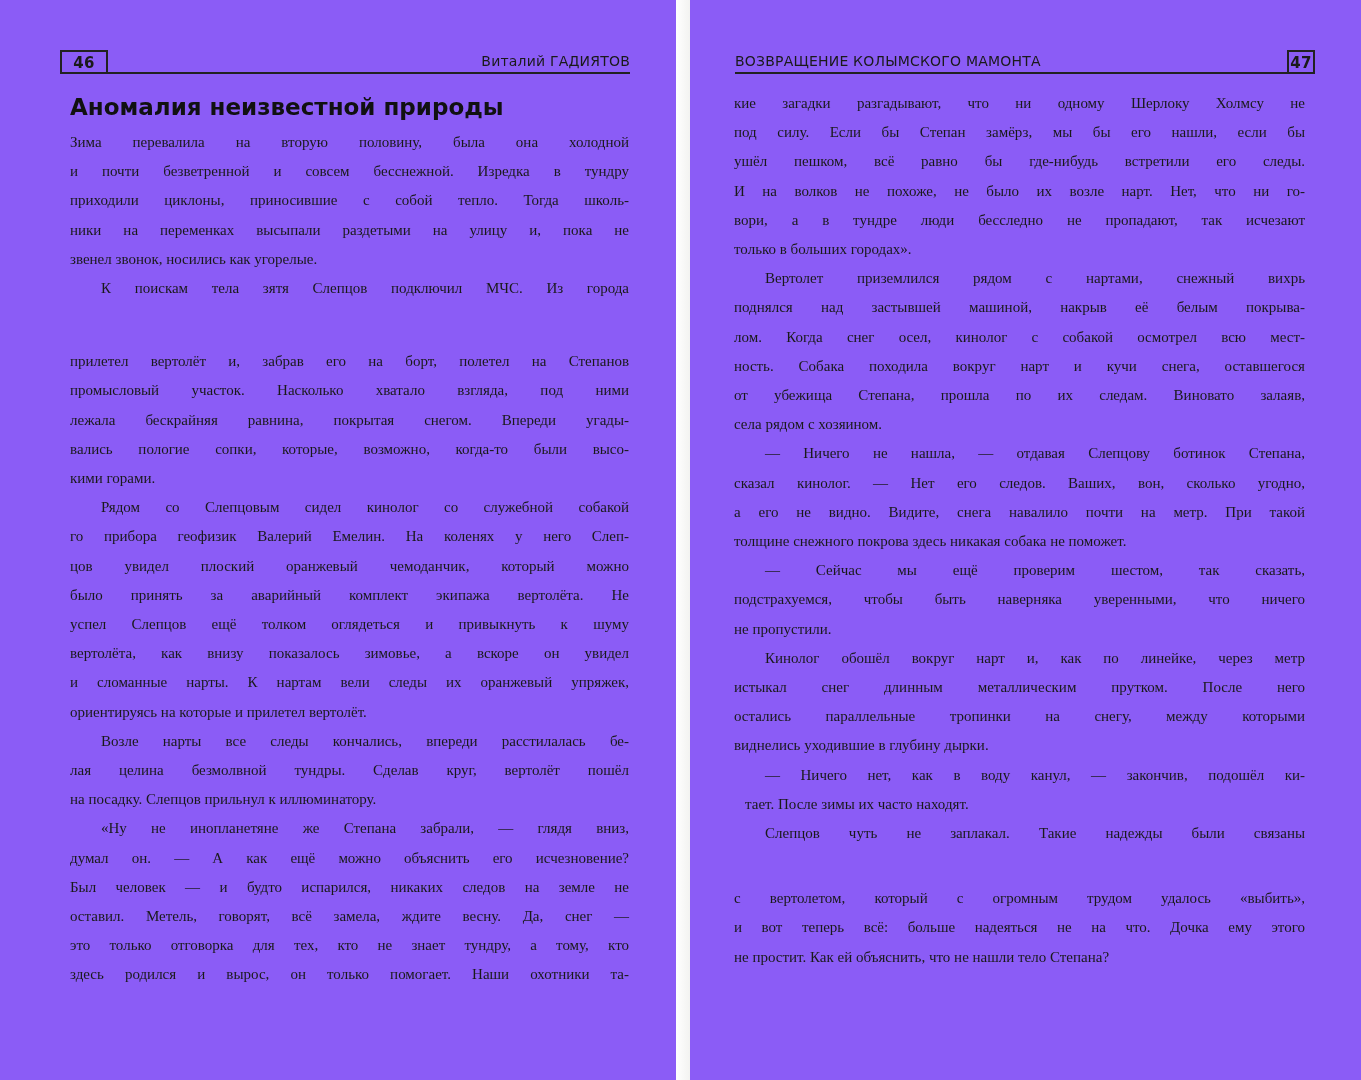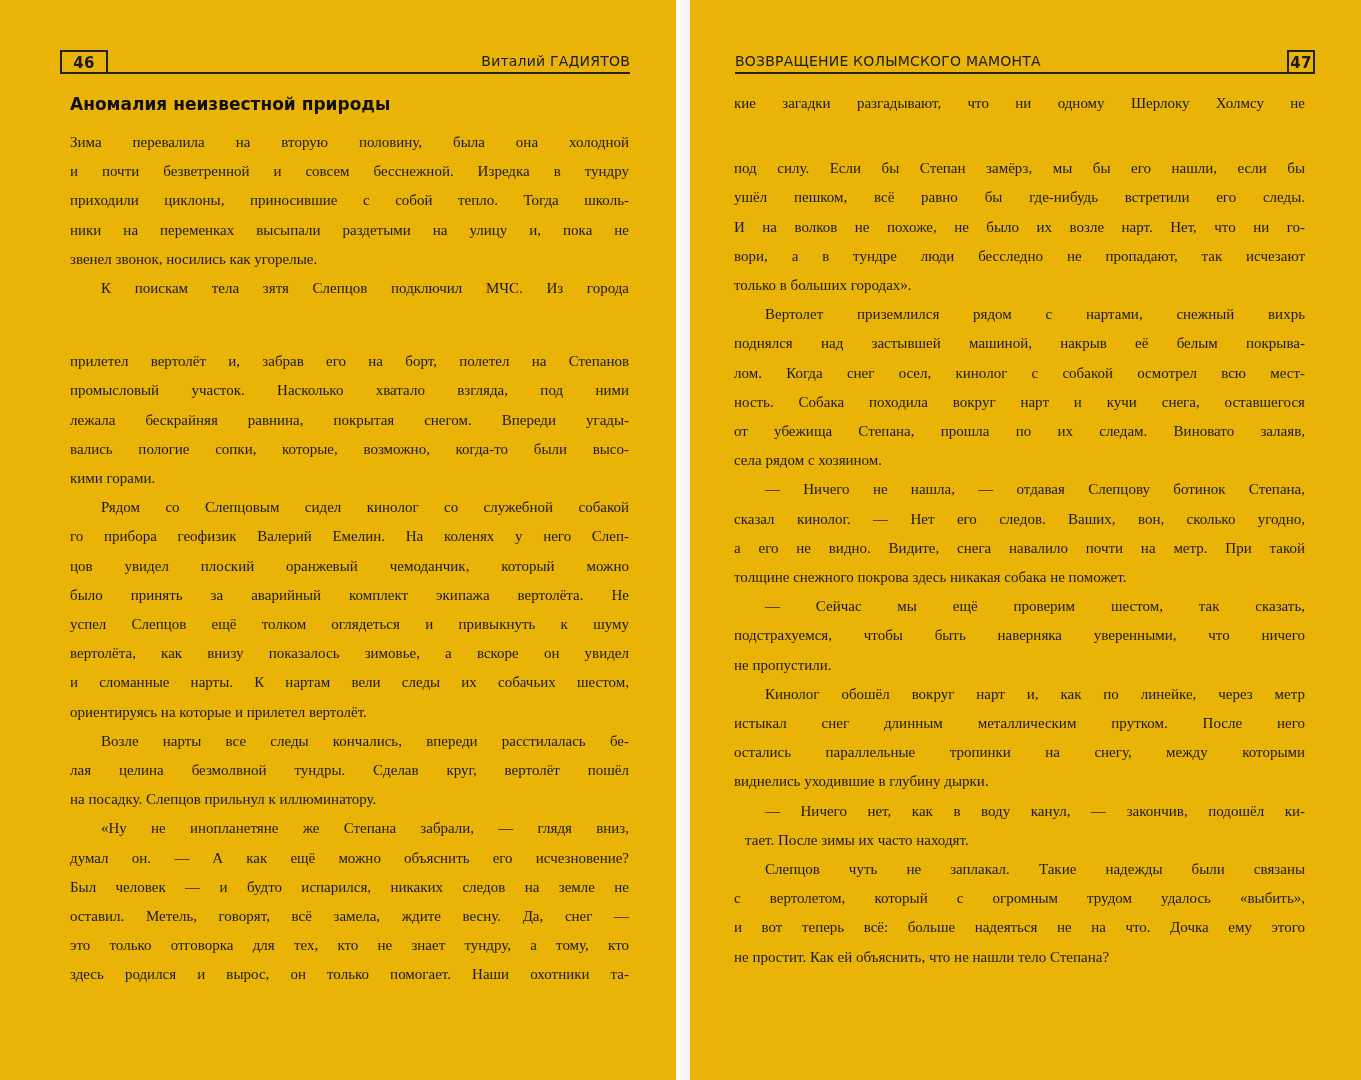--- a/index.html
+++ b/index.html
@@ -2,21 +2,21 @@
 <html><head>
   <meta charset="utf-8">
   <style>
     * { box-sizing: border-box; margin: 0; padding: 0; }
     html, body {
       width: 1361px; height: 1080px; background: #ffffff; overflow: hidden;
     }
     body { position: relative; font-family: "Liberation Serif", "DejaVu Serif", serif; color: #1a1a1a; }
 
     .page {
-      position: absolute; top: 0; height: 1080px; background: #eab308;
+      position: absolute; top: 0; height: 1080px; background: #8b5cf6;
     }
     .page-left { left: 0; width: 690px; }
     .page-right { left: 690px; width: 671px; }
     .gutter {
       position: absolute; left: 676px; top: 0; width: 30px; height: 1080px;
       background: linear-gradient(to right, #ffffff 0%, #f3f3f1 45%, #ebebe8 50%, #f3f3f1 55%, #ffffff 100%);
     }
 
     .running-header {
       position: absolute; top: 50px; height: 24px;
@@ -36,21 +36,21 @@
     .page-left .folio { left: 0; }
     .page-right .folio { right: 0; width: 28px; }
 
     .header-text { position: absolute; bottom: 3px; white-space: nowrap; }
     .page-left .header-text { right: 0; }
     .page-right .header-text { left: 0; }
 
     .chapter-title {
       position: absolute; left: 70px; top: 94px;
       font-family: "DejaVu Sans", "Liberation Sans", sans-serif;
-      font-weight: bold; font-size: 17px; color: #111;
+      font-weight: bold; font-size: 23px; color: #111;
     }
 
     .text-block {
       position: absolute;
       font-size: 15px; line-height: 29.2px;
       text-align: justify; text-align-last: auto; hyphens: manual;
     }
     .page-left .text-block { left: 70px; top: 128px; width: 559px; }
     .page-right .text-block { left: 44px; top: 89px; width: 571px; }
 
@@ -78,21 +78,21 @@
       <span class="line" style="white-space: nowrap; word-spacing: 4.89844px;">промысловый участок. Насколько хватало взгляда, под ними</span>
       <span class="line" style="white-space: nowrap; word-spacing: 1.67188px;">лежала бескрайняя равнина, покрытая снегом. Впереди угады-</span>
       <span class="line" style="white-space: nowrap; word-spacing: 0.674107px;">вались пологие сопки, которые, возможно, когда-то были высо-</span>
       <span class="line last" style="white-space: nowrap;">кими горами.</span>
       <span class="line indent" style="white-space: nowrap; word-spacing: 1.9933px;">Рядом со Слепцовым сидел кинолог со служебной собакой</span>
       <span class="line" style="white-space: nowrap; word-spacing: 0.368056px;">го прибора геофизик Валерий Емелин. На коленях у него Слеп-</span>
       <span class="line" style="white-space: nowrap; word-spacing: 4.31771px;">цов увидел плоский оранжевый чемоданчик, который можно</span>
       <span class="line" style="white-space: nowrap; word-spacing: 3.87054px;">было принять за аварийный комплект экипажа вертолёта. Не</span>
       <span class="line" style="white-space: nowrap; word-spacing: 3.76758px;">успел Слепцов ещё толком оглядеться и привыкнуть к шуму</span>
       <span class="line" style="white-space: nowrap; word-spacing: 3.65039px;">вертолёта, как внизу показалось зимовье, а вскоре он увидел</span>
-      <span class="line" style="white-space: nowrap; word-spacing: 0.189236px;">и сломанные нарты. К нартам вели следы их собачьих шестом,</span>
+      <span class="line" style="white-space: nowrap; word-spacing: 0.189236px;">и сломанные нарты. К нартам вели следы их оранжевый упряжек,</span>
       <span class="line last" style="white-space: nowrap;">ориентируясь на которые и прилетел вертолёт.</span>
       <span class="line indent" style="white-space: nowrap; word-spacing: 0.292411px;">Возле нарты все следы кончались, впереди расстилалась бе-</span>
       <span class="line" style="white-space: nowrap; word-spacing: 3.65848px;">лая целина безмолвной тундры. Сделав круг, вертолёт пошёл</span>
       <span class="line last" style="white-space: nowrap;">на посадку. Слепцов прильнул к иллюминатору.</span>
       <span class="line indent" style="white-space: nowrap; word-spacing: 3.82031px;">«Ну не инопланетяне же Степана забрали, — глядя вниз,</span>
       <span class="line" style="white-space: nowrap; word-spacing: 3.71701px;">думал он. — А как ещё можно объяснить его исчезновение?</span>
       <span class="line" style="white-space: nowrap; word-spacing: 0.875px;">Был человек — и будто испарился, никаких следов на земле не</span>
       <span class="line" style="white-space: nowrap; word-spacing: 1.64062px;">оставил. Метель, говорят, всё замела, ждите весну. Да, снег —</span>
       <span class="line" style="white-space: nowrap; word-spacing: 2.47301px;">это только отговорка для тех, кто не знает тундру, а тому, кто</span>
       <span class="line" style="white-space: nowrap; word-spacing: 0.920139px;">здесь родился и вырос, он только помогает. Наши охотники та-</span>
@@ -101,21 +101,21 @@
 
 <div class="gutter"></div>
 
 <div class="page page-right">
   <div class="running-header">
     <div class="header-text">ВОЗВРАЩЕНИЕ КОЛЫМСКОГО МАМОНТА</div>
     <div class="folio">47</div>
   </div>
   <div class="text-block" id="right-text">
       <span class="line" style="white-space: nowrap; word-spacing: 4.66406px;">кие загадки разгадывают, что ни одному Шерлоку Холмсу не</span>
-      <span class="line" style="white-space: nowrap; word-spacing: 3.90199px; margin-top: 36px;">под силу. Если бы Степан замёрз, мы бы его нашли, если бы</span>
+      <span class="line" style="white-space: nowrap; word-spacing: 3.90199px;">под силу. Если бы Степан замёрз, мы бы его нашли, если бы</span>
       <span class="line" style="white-space: nowrap; word-spacing: 5.31641px;">ушёл пешком, всё равно бы где-нибудь встретили его следы.</span>
       <span class="line" style="white-space: nowrap; word-spacing: 2.64663px;">И на волков не похоже, не было их возле нарт. Нет, что ни го-</span>
       <span class="line" style="white-space: nowrap; word-spacing: 4.24132px;">вори, а в тундре люди бесследно не пропадают, так исчезают</span>
       <span class="line last" style="white-space: nowrap;">только в больших городах».</span>
       <span class="line indent" style="white-space: nowrap; word-spacing: 8.03385px;">Вертолет приземлился рядом с нартами, снежный вихрь</span>
       <span class="line" style="white-space: nowrap; word-spacing: 3.58929px;">поднялся над застывшей машиной, накрыв её белым покрыва-</span>
       <span class="line" style="white-space: nowrap; word-spacing: 4.75521px;">лом. Когда снег осел, кинолог с собакой осмотрел всю мест-</span>
       <span class="line" style="white-space: nowrap; word-spacing: 2.70898px;">ность. Собака походила вокруг нарт и кучи снега, оставшегося</span>
       <span class="line" style="white-space: nowrap; word-spacing: 4.56836px;">от убежища Степана, прошла по их следам. Виновато залаяв,</span>
       <span class="line last" style="white-space: nowrap;">села рядом с хозяином.</span>
@@ -126,17 +126,17 @@
       <span class="line indent" style="white-space: nowrap; word-spacing: 15.5312px;">— Сейчас мы ещё проверим шестом, так сказать,</span>
       <span class="line" style="white-space: nowrap; word-spacing: 3.41146px;">подстрахуемся, чтобы быть наверняка уверенными, что ничего</span>
       <span class="line last" style="white-space: nowrap;">не пропустили.</span>
       <span class="line indent" style="white-space: nowrap; word-spacing: 2.81944px;">Кинолог обошёл вокруг нарт и, как по линейке, через метр</span>
       <span class="line" style="white-space: nowrap; word-spacing: 7.70573px;">истыкал снег длинным металлическим прутком. После него</span>
       <span class="line" style="white-space: nowrap; word-spacing: 7.07031px;">остались параллельные тропинки на снегу, между которыми</span>
       <span class="line last" style="white-space: nowrap;">виднелись уходившие в глубину дырки.</span>
       <span class="line indent" style="white-space: nowrap; word-spacing: 3.15px;">— Ничего нет, как в воду канул, — закончив, подошёл ки-</span>
       <span class="line last" style="white-space: nowrap; margin-left: 11px;">тает. После зимы их часто находят.</span>
       <span class="line indent" style="white-space: nowrap; word-spacing: 6.34375px;">Слепцов чуть не заплакал. Такие надежды были связаны</span>
-      <span class="line" style="white-space: nowrap; word-spacing: 4.72098px;">с вертолетом, который с огромным трудом удалось «выбить»,</span>
+      <span class="line" style="white-space: nowrap; word-spacing: 4.72098px; margin-top: 36px;">с вертолетом, который с огромным трудом удалось «выбить»,</span>
       <span class="line" style="white-space: nowrap; word-spacing: 2.52415px;">и вот теперь всё: больше надеяться не на что. Дочка ему этого</span>
       <span class="line last" style="white-space: nowrap;">не простит. Как ей объяснить, что не нашли тело Степана?</span>
     </div>
 </div>
 
 </body></html>

